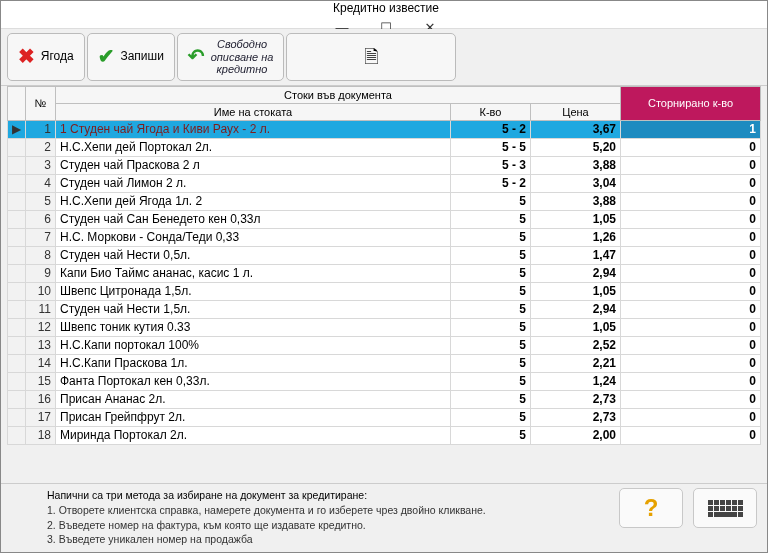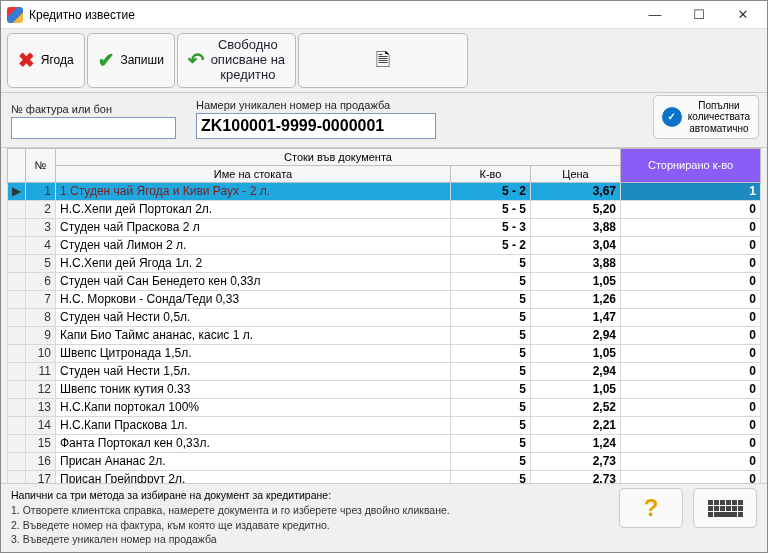--- a/index.html
+++ b/index.html
@@ -14,20 +14,21 @@
     overflow: hidden;
   }
   .window { width: 768px; height: 553px; display: flex; flex-direction: column; border: 1px solid #888; }
   .titlebar {
     height: 28px;
     display: flex;
     align-items: center;
     padding: 0 2px 0 6px;
     background: #fff;
     border-bottom: 1px solid #ddd;
+    flex-direction: column;
   }
   .titlebar .app-icon {
     width: 16px; height: 16px; margin-right: 6px;
     background: linear-gradient(135deg,#e33 0 33%,#3a7bd5 33% 66%,#f7b733 66% 100%);
     border-radius: 3px;
   }
   .titlebar .title { flex: 1; font-size: 12px; }
   .titlebar .controls { display: flex; }
   .titlebar .ctl {
     width: 44px; height: 24px; display:flex; align-items:center; justify-content:center;
@@ -52,21 +53,21 @@
     border: 1px solid #bbb;
     border-radius: 5px;
     min-height: 38px;
     font-size: 12px;
     text-align: center;
     line-height: 1.15;
   }
   .tbtn .ico { font-size: 20px; font-weight: bold; }
   .ico-red { color: #d22; }
   .ico-green { color: #2a9d2a; }
-  .tbtn small { font-size: 13px; color:#223; }
+  .tbtn small { font-size: 11px; color:#223;font-style:italic; }
 
   .search-area {
     display: flex;
     gap: 20px;
     align-items: flex-end;
     padding: 6px 10px 8px 10px;
     background: #f0f0f0;
     border-bottom: 1px solid #ccc;
     position: relative;
   }
@@ -102,21 +103,21 @@
   .grid-wrap { flex:1; overflow:hidden; display:flex; flex-direction:column; padding: 0 6px; background:#f0f0f0; }
   table { border-collapse: collapse; width: 100%; font-size: 12px; background:#fff; table-layout: fixed; }
   thead th {
     border: 1px solid #bfbfbf;
     background: #f6f6f6;
     font-weight: normal;
     padding: 2px 4px;
     font-size: 11px;
   }
   thead th.storn {
-    background: #8b5cf6;
+    background: #be185d;
     color: #fff;
   }
   tbody td {
     border: 1px solid #d8d8d8;
     padding: 1px 4px;
     height: 18px;
     white-space: nowrap;
     overflow: hidden;
   }
   tbody td.num { text-align: right; font-weight: bold; }
@@ -131,21 +132,21 @@
   col.c-storn { width: 140px; }
 
   .footer {
     border-top: 1px solid #ccc;
     padding: 4px 10px 6px 10px;
     background: #f0f0f0;
     display:flex;
     align-items:flex-start;
     gap:10px;
   }
-  .footer .hints { flex:1; font-size: 10.5px; color:#333; line-height:1.35; }
+  .footer .hints { flex:1; font-size: 10.5px; color:#333; line-height:1.35;margin-left:36px; }
   .footer .hints .hdr { color:#000; margin-bottom:1px; }
   .footer .fbtn {
     width: 64px; height: 40px;
     border:1px solid #c8c8c8; border-radius:5px; background:#fafafa;
     display:flex; align-items:center; justify-content:center;
     font-size: 24px;
   }
   .kbd-ico {
     display:grid; grid-template-columns: repeat(6,5px); grid-auto-rows:5px; gap:1px;
   }
@@ -179,36 +180,20 @@
       <span class="ico ico-green">↶</span>
       <small style="white-space:pre-line;">Свободно
 описване на
 кредитно</small>
     </div>
     <div class="tbtn" style="min-width:170px;">
       <span style="font-size:18px;">🗎</span>
     </div>
   </div>
 
-  <div class="search-area">
-    <div class="field invoice">
-      <label>№ фактура или бон</label>
-      <input type="text" value="" style="">
-    </div>
-    <div class="field unique">
-      <label>Намери уникален номер на продажба</label>
-      <input type="text" value="ZK100001-9999-0000001" style="">
-    </div>
-    <div class="auto-btn">
-      <span class="circ">✓</span>
-      <span style="white-space:pre-line;">Попълни
-количествата
-автоматично</span>
-    </div>
-  </div>
 
   <div class="grid-wrap">
     <table>
       <colgroup>
         <col class="c-idx">
           <col class="c-no">
           <col>
           <col class="c-qty">
           <col class="c-price">
           <col class="c-storn">

